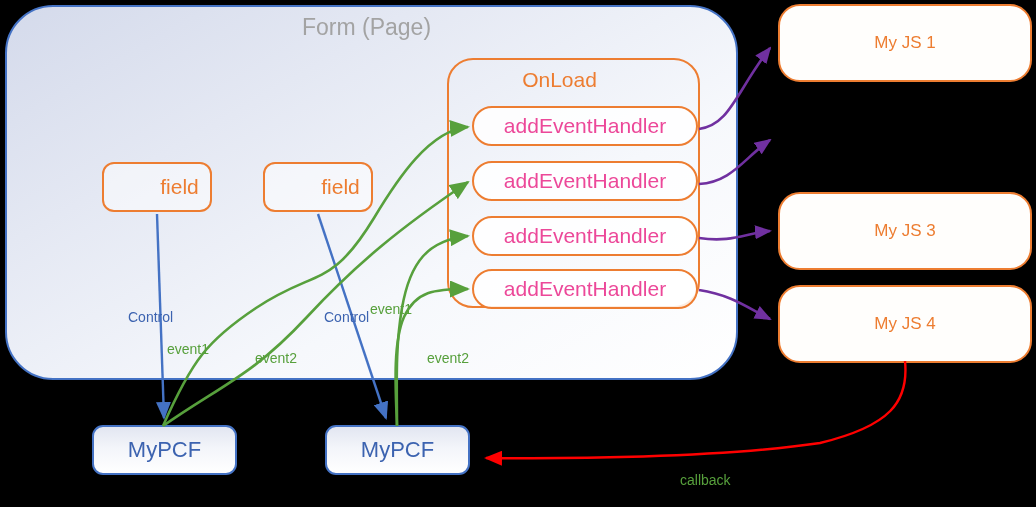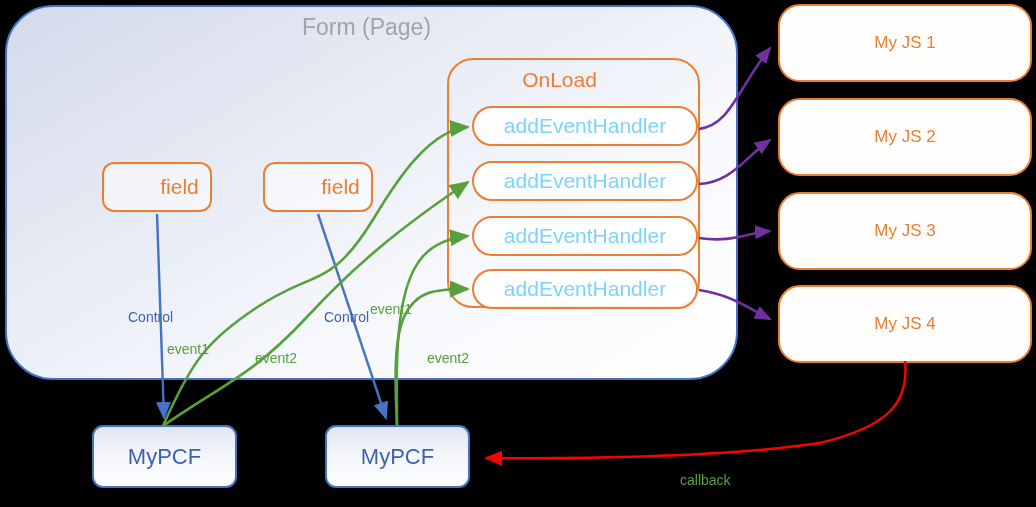--- a/index.html
+++ b/index.html
@@ -29,31 +29,31 @@
     left:447px;top:58px;width:253px;height:250px;
     border:2.5px solid #ED7D31;border-radius:26px;background:transparent;z-index:2;
   }
   #onload-title{
     position:absolute;left:433px;top:68px;width:253px;text-align:center;
     font-size:21px;color:#ED7D31;z-index:3;
   }
   .handler{
     left:472px;width:226px;height:40px;
     border:2.5px solid #ED7D31;border-radius:20px;background:rgba(255,255,255,.85);
-    color:#7dd3fc;font-size:21px;z-index:3;
+    color:#ec4899;font-size:21px;z-index:3;
   }
   #handler1{top:106px;} #handler2{top:161px;} #handler3{top:216px;} #handler4{top:269px;}
   .jsbox{
     left:778px;width:254px;height:78px;
     border:2.5px solid #ED7D31;border-radius:22px;background:#FFFEFC;
     color:#ED7D31;font-size:17px;z-index:2;
   }
   #js1{top:4px;} #js2{top:98px;} #js3{top:192px;} #js4{top:285px;}
   .pcf{
-    top:425px;width:145px;height:63px;
+    top:425px;width:145px;height:50px;
     border:2.5px solid #4472C4;border-radius:11px;
     background:linear-gradient(180deg,#e2e6f1 0%,#f3f5fa 45%,#ffffff 100%);
     color:#3C63B0;font-size:22px;z-index:2;
   }
   #pcf1{left:92px;} #pcf2{left:325px;}
   #lines{position:absolute;left:0;top:0;z-index:5;pointer-events:none;}
   .lbl{position:absolute;font-size:14px;z-index:6;white-space:nowrap;}
   .lbl-blue{color:#3C63B0;}
   .lbl-green{color:#57A03C;}
 </style>
@@ -82,23 +82,20 @@
   </div>
   <div class="box handler" id="handler3">
     <span>addEventHandler</span>
   </div>
   <div class="box handler" id="handler4">
     <span>addEventHandler</span>
   </div>
 
   <div class="box jsbox" id="js1">
     <span>My JS 1</span>
-  </div>
-  <div class="box jsbox" id="js2">
-    <span>My JS 2</span>
   </div>
   <div class="box jsbox" id="js3">
     <span>My JS 3</span>
   </div>
   <div class="box jsbox" id="js4">
     <span>My JS 4</span>
   </div>
 
   <div class="box pcf" id="pcf1">
     <span>MyPCF</span>

